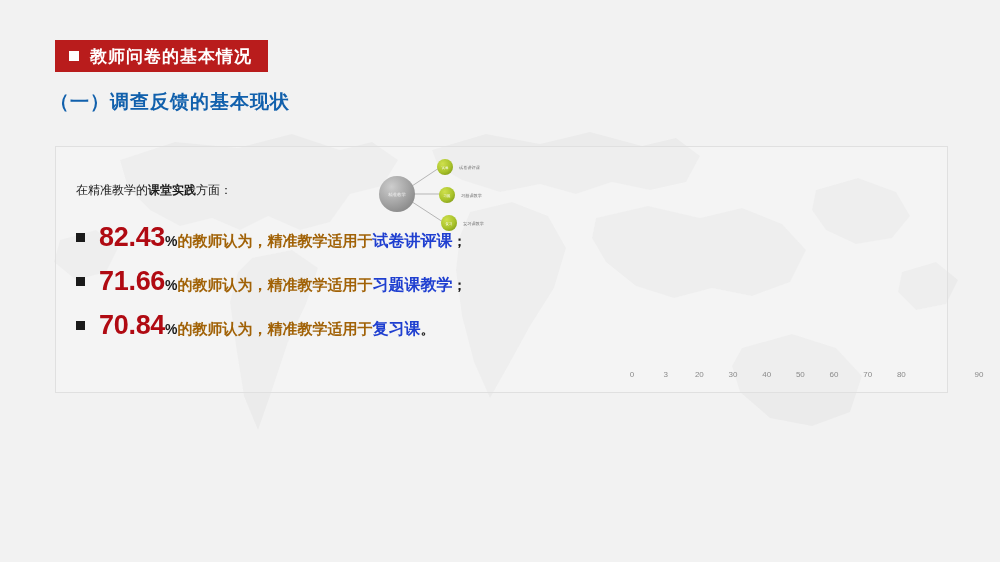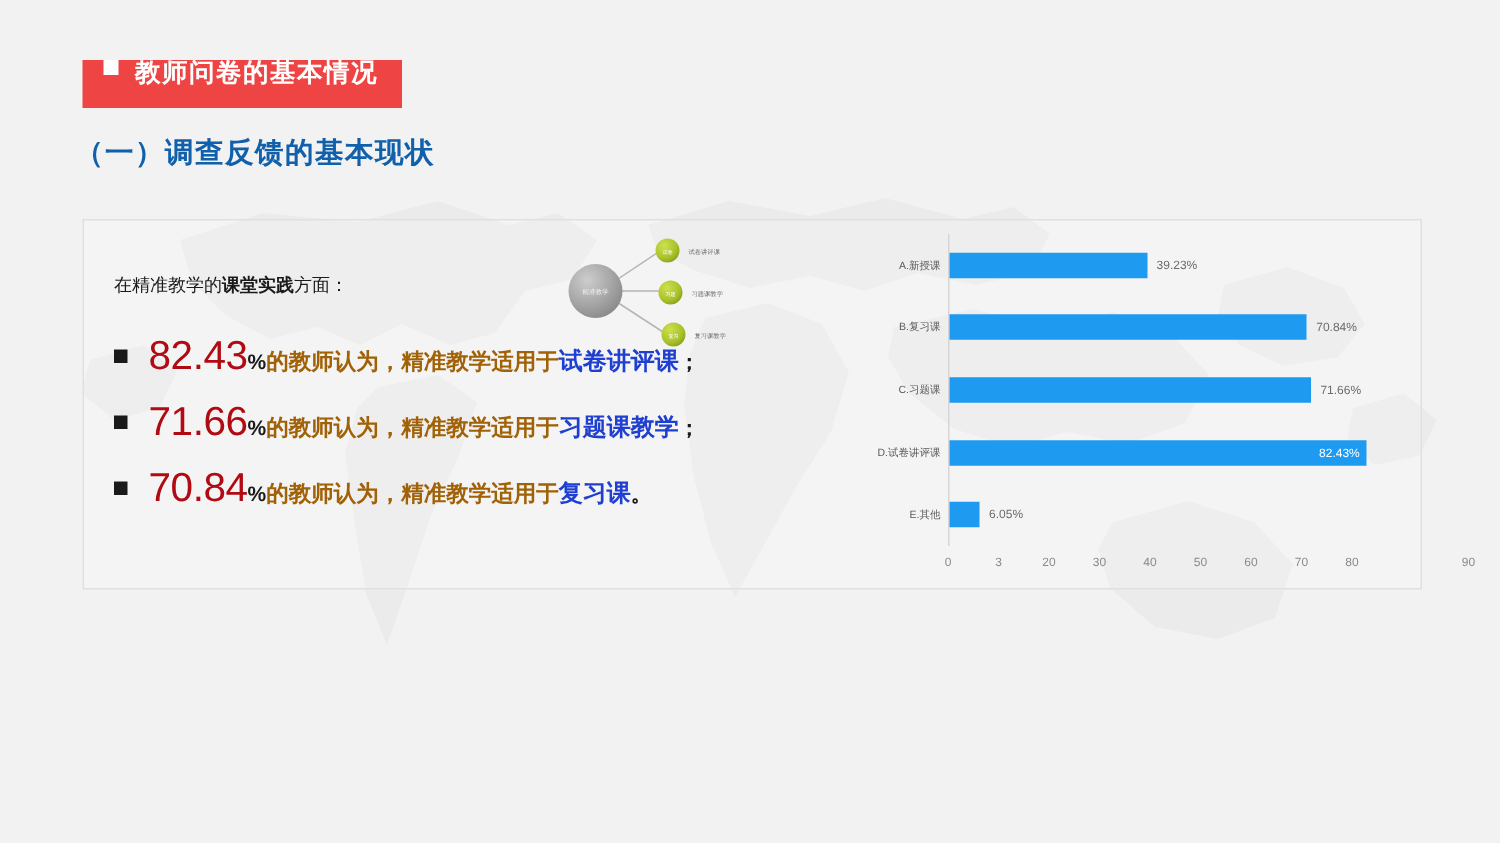--- a/index.html
+++ b/index.html
@@ -11,22 +11,22 @@
     overflow:hidden;position:relative;
   }
   
   #worldmap{
     position:absolute;left:0;top:90px;width:1000px;height:440px;
     opacity:.55;pointer-events:none;
   }
   
   #banner{
     position:absolute;left:55px;top:40px;height:32px;
-    background:#ef4444;
-    display:flex;align-items:flex-start;
+    background:#b91c1c;
+    display:flex;align-items:center;
     padding:0 16px 0 14px;
     box-sizing:border-box;
   }
   #banner .sq{
     width:10px;height:10px;background:#ffffff;margin-right:11px;flex:none;
   }
   #banner .btxt{
     color:#ffffff;font-size:17px;font-weight:bold;letter-spacing:1px;
     white-space:nowrap;line-height:1;
   }
@@ -51,21 +51,21 @@
   #lead b{font-weight:bold;}
   #bullets{position:absolute;left:76px;top:222px;width:470px;}
   .brow{
     display:flex;align-items:baseline;height:44px;white-space:nowrap;
   }
   .bsq{
     width:9px;height:9px;background:#1a1a1a;margin-right:14px;
     position:relative;top:-4px;flex:none;
   }
   .num{
-    color:#b00a12;font-size:27px;font-weight:normal;letter-spacing:-.3px;
+    color:#b00a12;font-size:27px;font-weight:bold;letter-spacing:-.3px;
   }
   .pct{font-size:14px;color:#1a1a1a;font-weight:bold;}
   .body{font-size:15px;color:#a16207;font-weight:bold;}
   .kw{font-size:16px;color:#1f3fd0;font-weight:bold;}
   .tail{font-size:14px;color:#1a1a1a;font-weight:bold;}
   
   #nodes{position:absolute;left:355px;top:156px;width:160px;height:80px;}
   
   #chart{position:absolute;left:575px;top:152px;width:365px;height:238px;}
   .catlab{
@@ -182,37 +182,20 @@
   <circle cx="92" cy="39" r="8" fill="url(#ndg)"></circle>
   <text x="92" y="41" text-anchor="middle" font-size="3.4" fill="#ffffff">习题</text>
   <text x="106" y="41" font-size="4.2" fill="#6f6f6f">习题课教学</text>
 
   <circle cx="94" cy="67" r="8" fill="url(#ndg)"></circle>
   <text x="94" y="69" text-anchor="middle" font-size="3.4" fill="#ffffff">复习</text>
   <text x="108" y="69" font-size="4.2" fill="#6f6f6f">复习课教学</text>
 </svg>
 
 <div id="chart">
-  <div id="plot" style="position:absolute;left:57px;top:4px;right:4px;bottom:26px;border-left:1px solid #d6d6d6;">
-  <div class="catlab" style="top: 20.8px;">A.新授课</div>
-      <div class="bar" style="left: 0px; top: 20.8px; width: 132.074px; background: rgb(30, 155, 240);"></div>
-      <div class="vlab" style="top: 20.8px; left: 138.074px;">39.23%</div>
-      <div class="catlab" style="top: 62.4px;">B.复习课</div>
-      <div class="bar" style="left: 0px; top: 62.4px; width: 238.495px; background: rgb(30, 155, 240);"></div>
-      <div class="vlab" style="top: 62.4px; left: 244.495px;">70.84%</div>
-      <div class="catlab" style="top: 104px;">C.习题课</div>
-      <div class="bar" style="left: 0px; top: 104px; width: 241.255px; background: rgb(30, 155, 240);"></div>
-      <div class="vlab" style="top: 104px; left: 247.255px;">71.66%</div>
-      <div class="catlab" style="top: 145.6px;">D.试卷讲评课</div>
-      <div class="bar" style="left: 0px; top: 145.6px; width: 277.514px; background: rgb(30, 155, 240);"></div>
-      <div class="vlab inside" style="top: 145.6px; left: 273.514px; transform: translate(-100%, -50%);">82.43%</div>
-      <div class="catlab" style="top: 187.2px;">E.其他</div>
-      <div class="bar" style="left: 0px; top: 187.2px; width: 20.3683px; background: rgb(30, 155, 240);"></div>
-      <div class="vlab" style="top: 187.2px; left: 26.3683px;">6.05%</div>
-    </div>
   <div id="xaxis" style="position:absolute;left:57px;right:4px;bottom:6px;height:14px;">
       <div class="xtick" style="left: 0px;">0</div>
       <div class="xtick" style="left: 33.6667px;">3</div>
       <div class="xtick" style="left: 67.3333px;">20</div>
       <div class="xtick" style="left: 101px;">30</div>
       <div class="xtick" style="left: 134.667px;">40</div>
       <div class="xtick" style="left: 168.333px;">50</div>
       <div class="xtick" style="left: 202px;">60</div>
       <div class="xtick" style="left: 235.667px;">70</div>
       <div class="xtick" style="left: 269.333px;">80</div>

